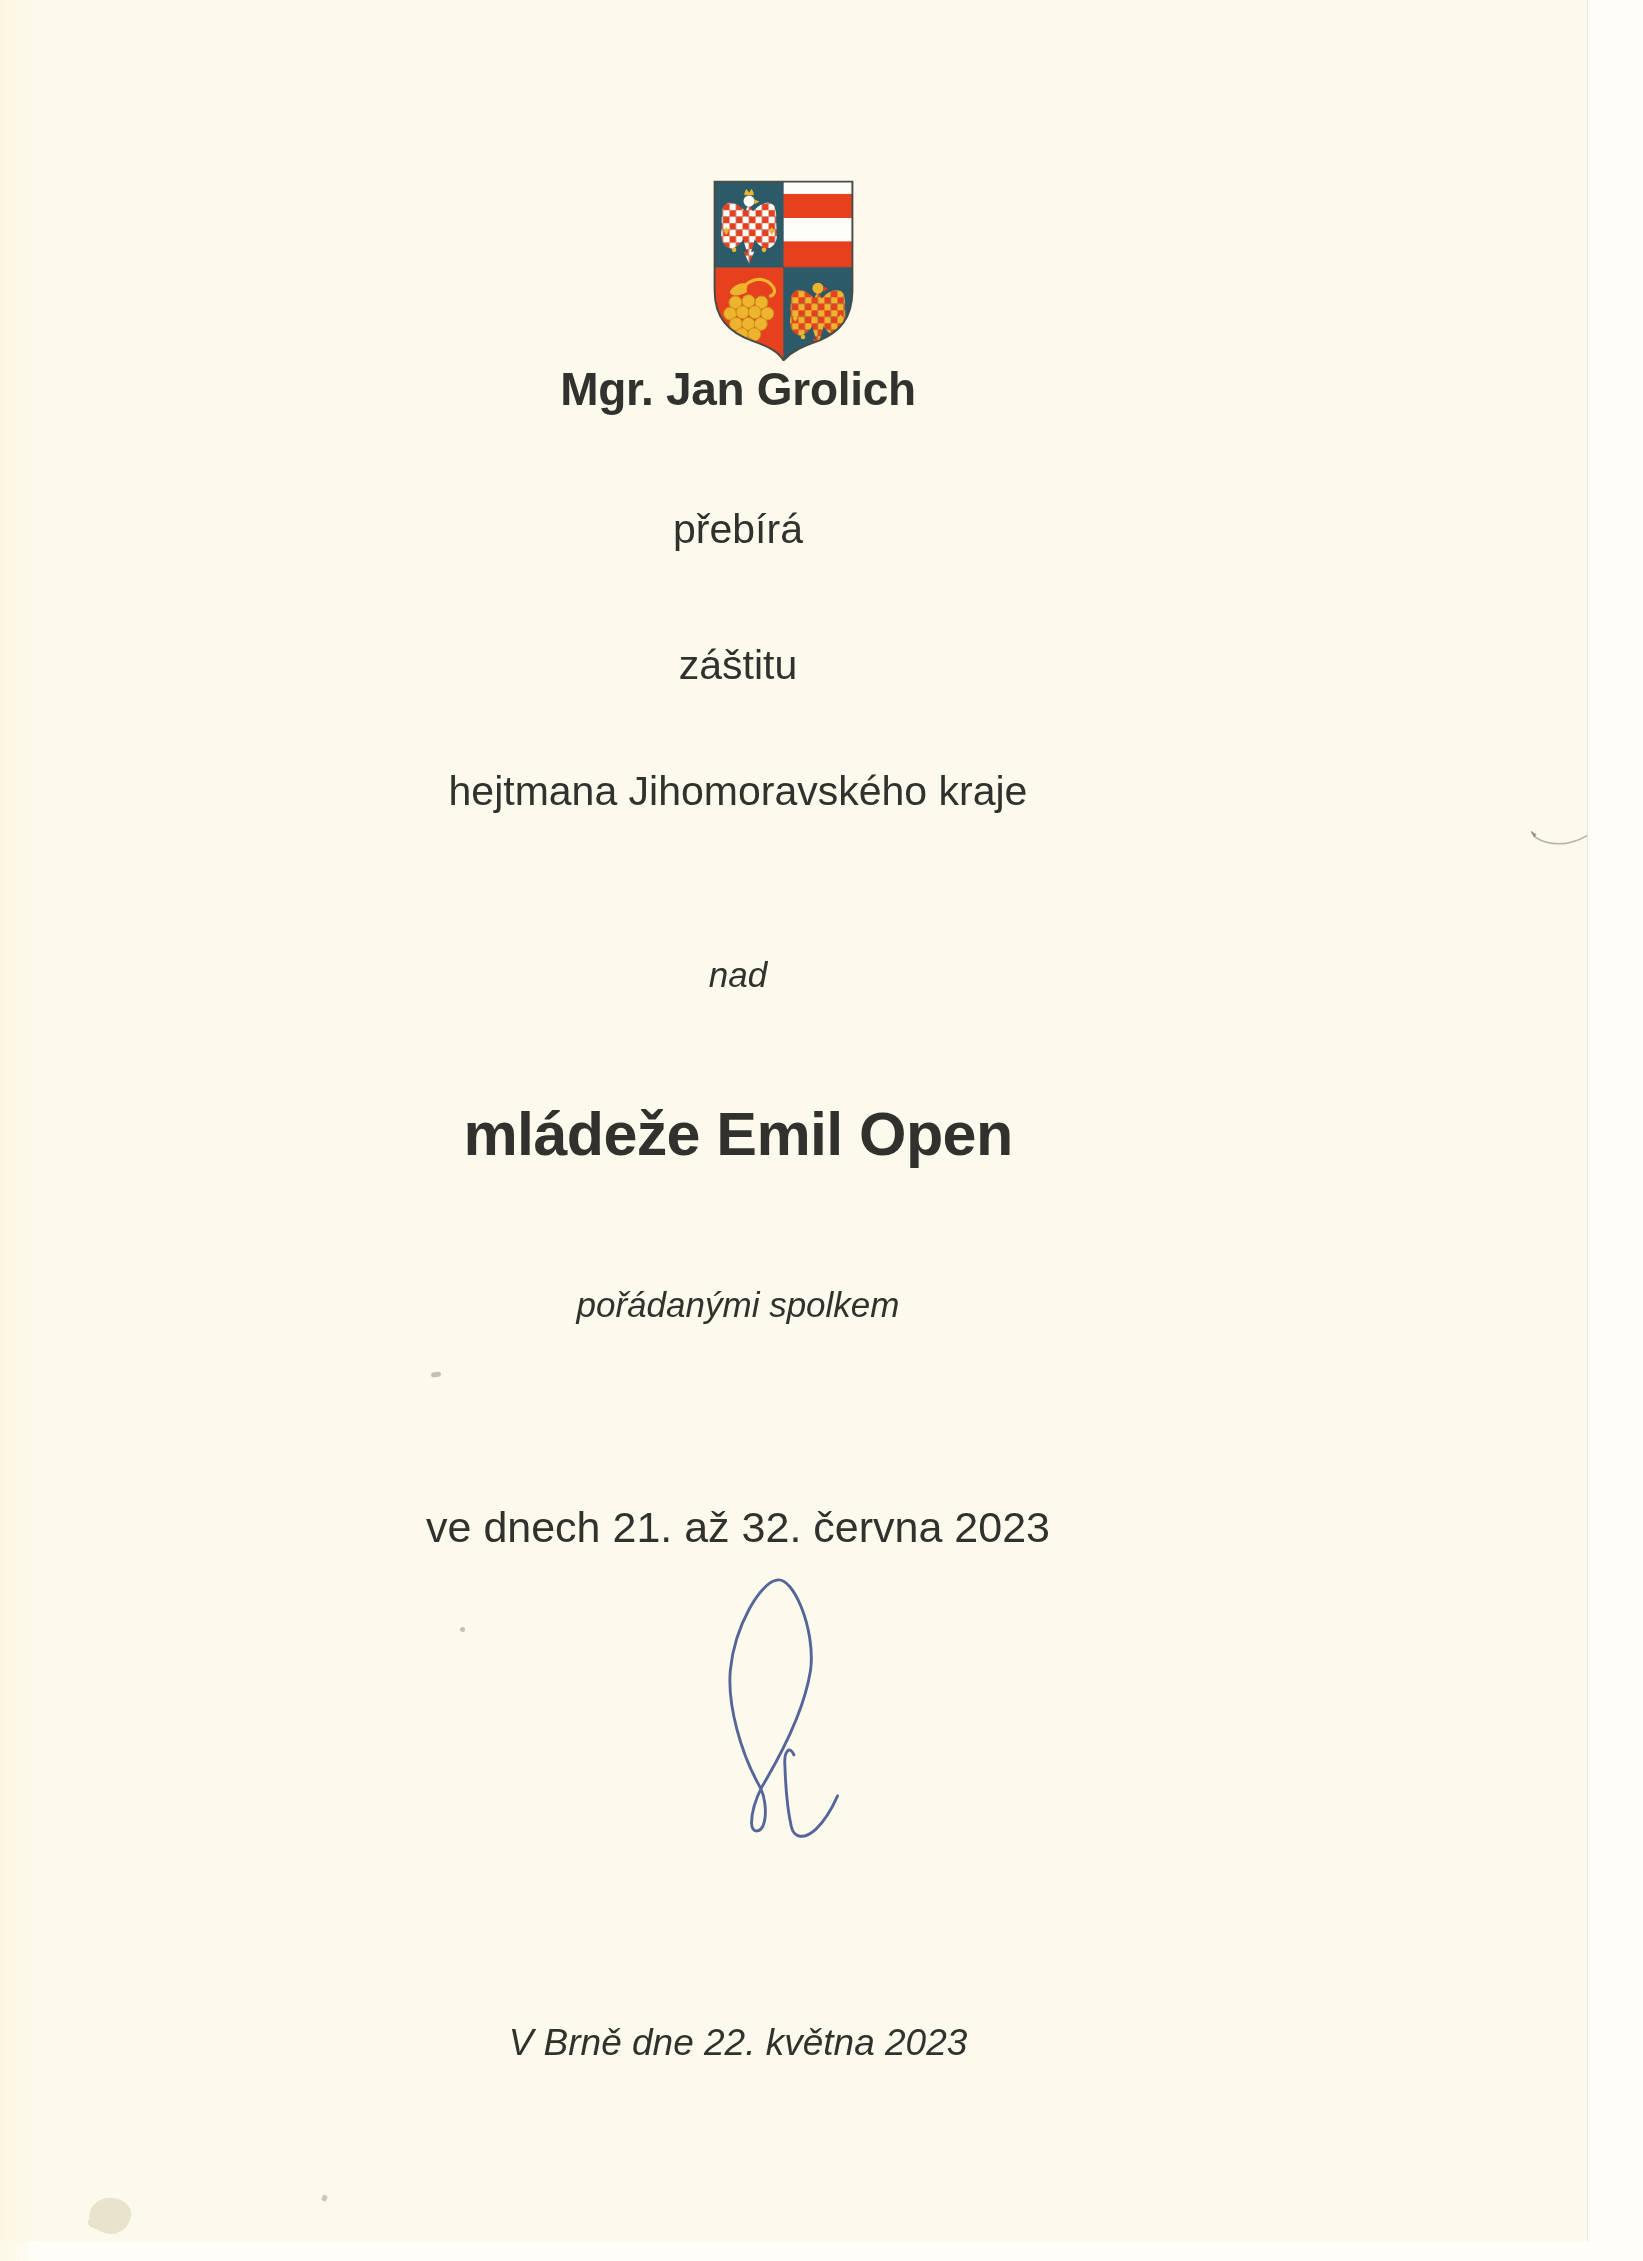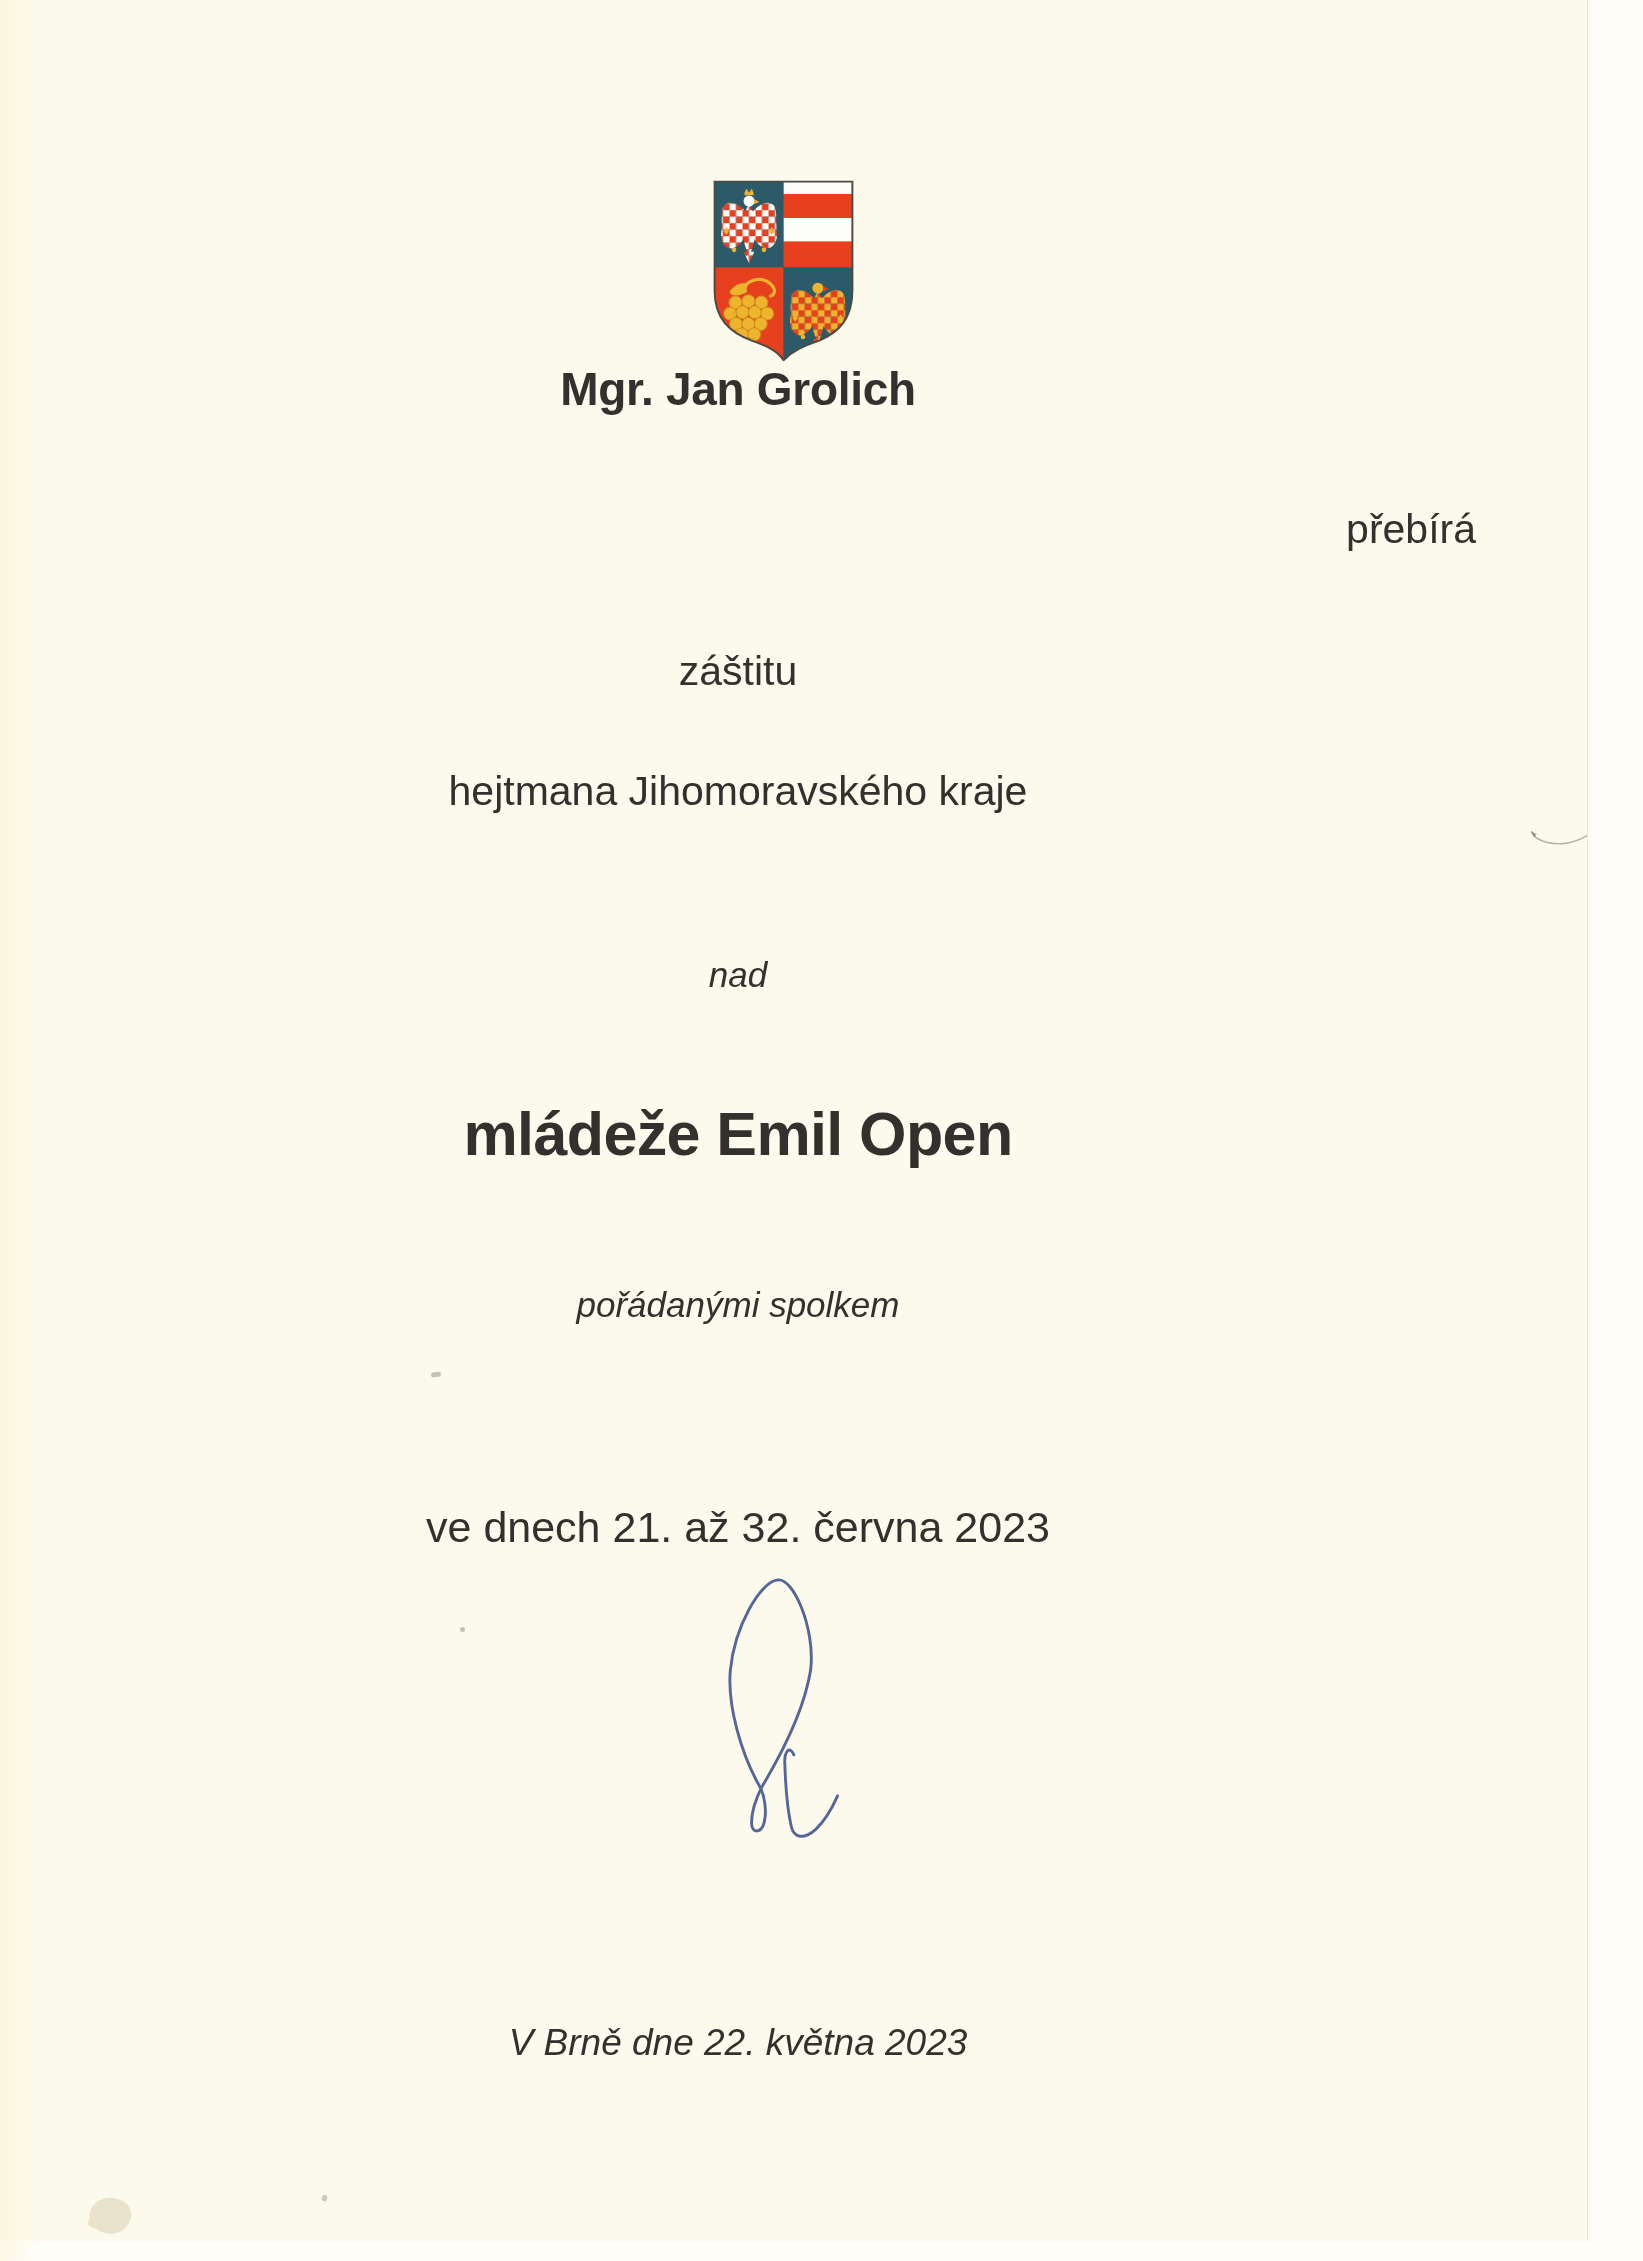--- a/index.html
+++ b/index.html
@@ -13,22 +13,22 @@
   
   .edge-right{position:absolute;top:0;right:0;width:56px;height:100%;
     background:#fefdf8;border-left:1.3px solid #eae7d8;}
   .edge-bottom{position:absolute;left:0;bottom:0;width:100%;height:20px;background:#fefdf8;}
   .edge-left{position:absolute;top:0;left:0;width:39px;height:100%;
     background:linear-gradient(90deg,rgba(250,243,205,.45),rgba(250,243,205,0));}
   
   .line{position:absolute;left:0;width:1476px;text-align:center;white-space:nowrap;line-height:1;}
   .name      {top:366px; font-size:46px;font-weight:bold;letter-spacing:-0.3px;}
   .plain     {font-size:41px;}
-  .prebira   {top:509px;text-align:right;}
-  .zastitu   {top:645px;margin-top:6px;}
+  .prebira   {top:509px;}
+  .zastitu   {top:645px;}
   .hejtmana  {top:771px;}
   .ital      {font-style:italic;font-size:35px;}
   .nad       {top:957px;}
   .title     {font-size:61px;font-weight:bold;letter-spacing:-0.6px;}
   .title1    {top:1015px;}
   .title2    {top:1104px;}
   .poradanymi{top:1287px;}
   .organizer {top:1350px;font-size:59px;font-weight:bold;letter-spacing:-0.3px;}
   .dates     {top:1506px;font-size:43px;}
   .placedate {top:2024px;font-style:italic;font-size:37px;}

